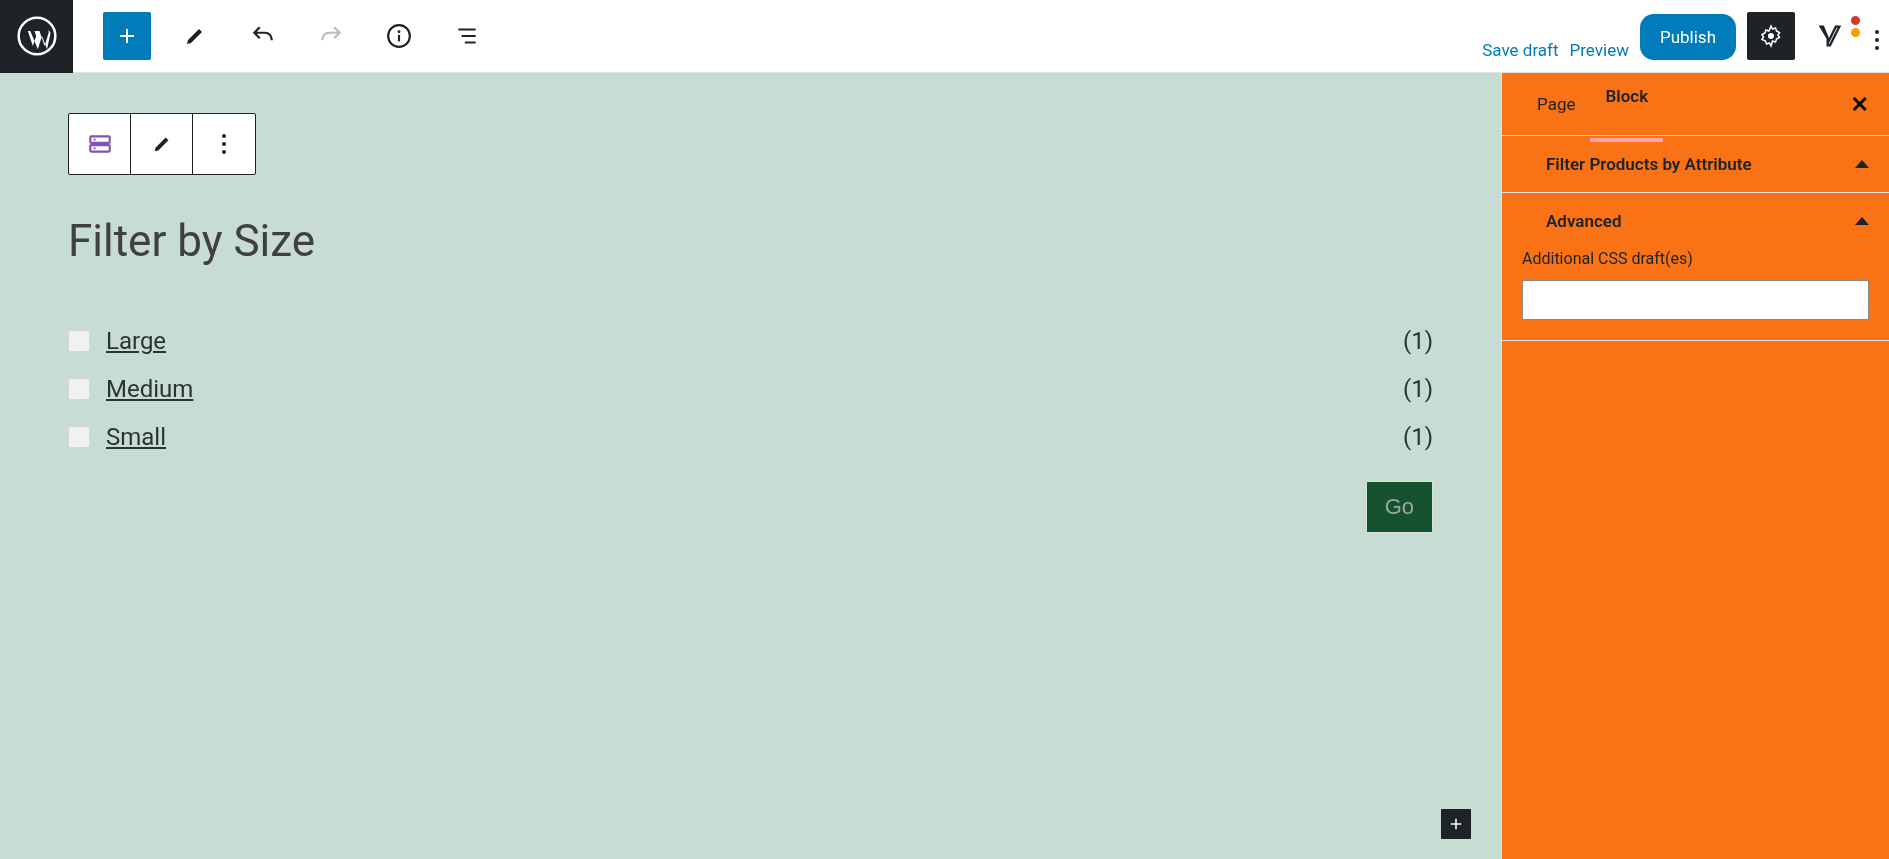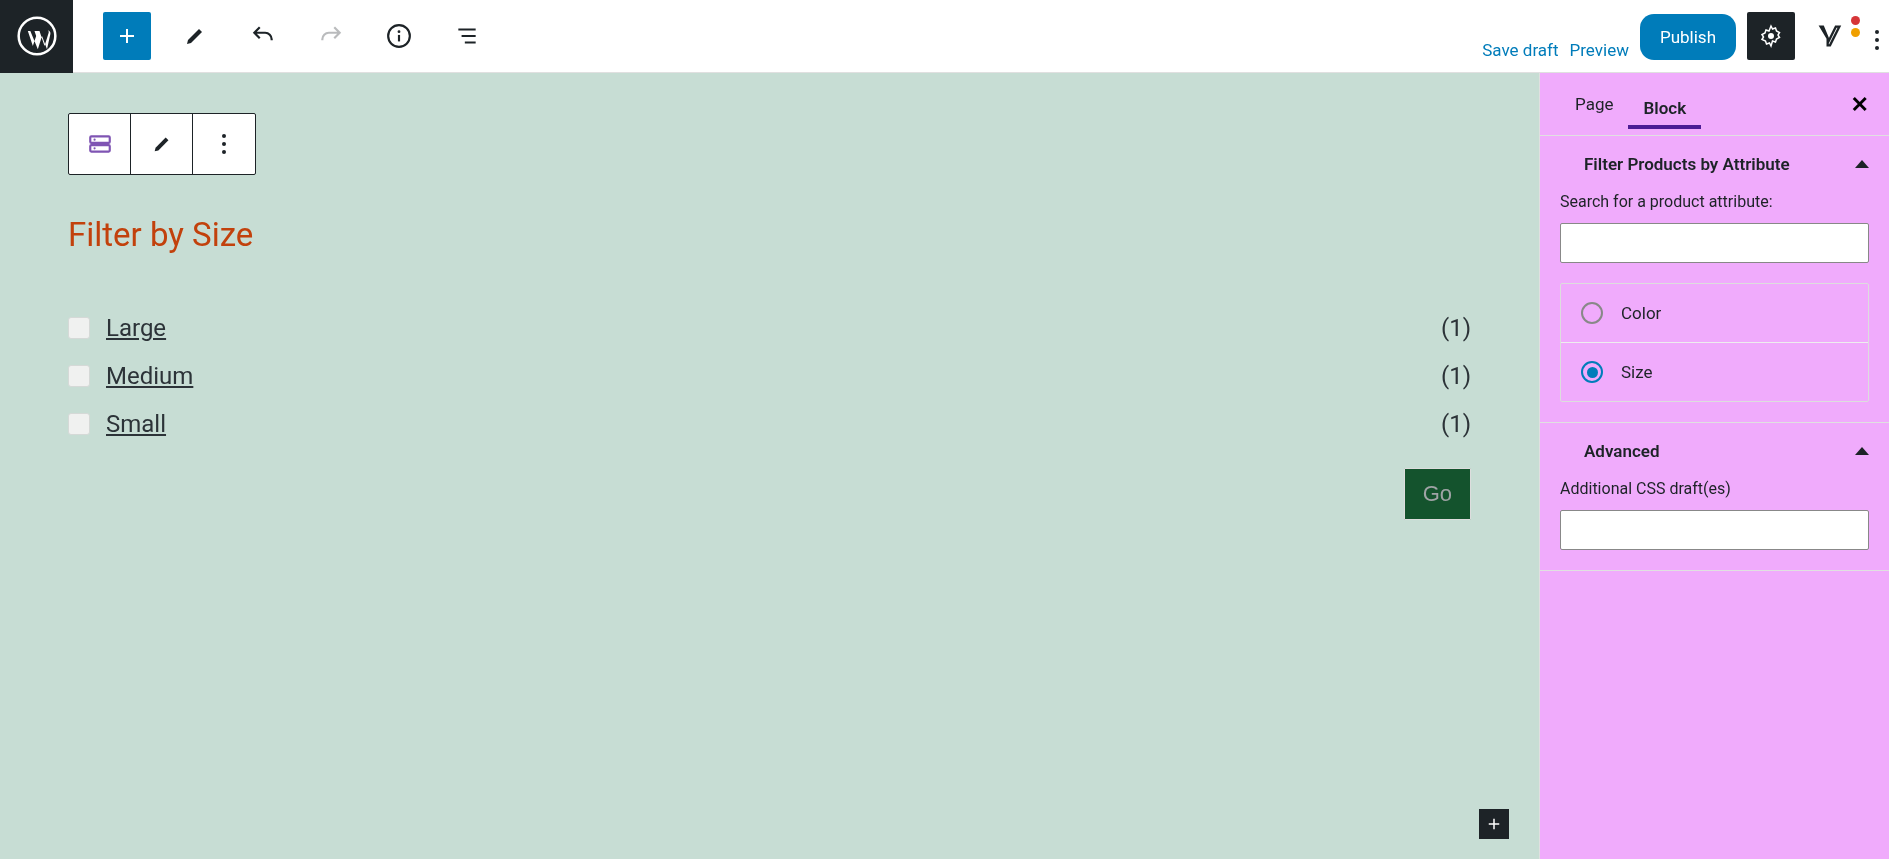--- a/index.html
+++ b/index.html
@@ -19,40 +19,40 @@
 .kebab span { width: 4px; height: 4px; background: #1d2327; border-radius: 50%; }
 
 .main { flex: 1; display: flex; overflow: hidden; }
 .canvas-wrap { flex: 1; position: relative; overflow-y: scroll; }
 .canvas { background: #c7ddd4; min-height: 100%; padding: 40px 68px; position: relative; }
 
 .block-toolbar { display: inline-flex; background: #fff; border: 1px solid #1d2327; border-radius: 2px; margin-bottom: 40px; }
 .block-toolbar-item { width: 62px; height: 60px; display: flex; align-items: center; justify-content: center; border-right: 1px solid #1d2327; cursor: pointer; }
 .block-toolbar-item:last-child { border-right: none; }
 
-.block-title { font-size: 33px; color: #c2410c; font-weight: 400; margin-bottom: 50px; }
+.block-title { font-size: 44px; color: #404040; font-weight: 400; margin-bottom: 50px; }
 
 .filter-list { list-style: none; }
 .filter-item { display: flex; align-items: center; padding: 10px 0; font-size: 24px; }
 .filter-check { width: 22px; height: 22px; border: 1px solid #d5d9d7; background: #f0f1f0; border-radius: 3px; margin-right: 16px; }
 .filter-label { color: #2c3338; text-decoration: underline; cursor: pointer; }
 .filter-count { margin-left: auto; color: #2c3338; }
 
 .go-btn { float: right; margin-top: 20px; background: #14532d; color: #9fa3a5; border: 1px solid #ddd; padding: 12px 18px; font-size: 22px; border-radius: 1px; cursor: pointer; }
 
 .add-fab { position: absolute; bottom: 20px; right: 30px; width: 30px; height: 30px; background: #1d2327; color: #fff; display: flex; align-items: center; justify-content: center; font-size: 20px; cursor: pointer; }
 
 .canvas-wrap::-webkit-scrollbar { width: 16px; }
 .canvas-wrap::-webkit-scrollbar-track { background: #f0f0f0; }
 .canvas-wrap::-webkit-scrollbar-thumb { background: #c0c0c0; }
 
-.sidebar { width: 350px; border-left: 1px solid #e0e0e0; background: #f0abfc; display: flex; flex-direction: column; overflow-y: auto; }
+.sidebar { width: 388px; border-left: 1px solid #e0e0e0; background: #f97316; display: flex; flex-direction: column; overflow-y: auto; }
 .sidebar-tabs { display: flex; align-items: center; padding: 0 20px; border-bottom: 1px solid #e0e0e0; height: 63px; }
 .tab { padding: 19px 15px; font-size: 17px; color: #1d2327; cursor: pointer; }
-.tab.active { font-weight: 600; border-bottom: 4px solid #4c1d95; padding-bottom: 7px; }
+.tab.active { font-weight: 600; border-bottom: 4px solid #fca5a5; padding-bottom: 32px; }
 .close-x { margin-left: auto; font-size: 22px; cursor: pointer; font-weight: bold; }
 
 .panel { border-bottom: 1px solid #e0e0e0; }
 .panel-header { display: flex; align-items: center; justify-content: space-between; padding: 18px 20px; cursor: pointer; margin-left: 24px; }
 .panel-title { font-size: 17px; font-weight: 600; color: #1d2327; }
 .chevron-up { width: 0; height: 0; border-left: 7px solid transparent; border-right: 7px solid transparent; border-bottom: 8px solid #1d2327; }
 .panel-body { padding: 0 20px 20px; }
 .field-label { font-size: 16px; color: #1d2327; margin-bottom: 12px; display: block; }
 .text-input { width: 100%; height: 40px; border: 1px solid #888; border-radius: 2px; padding: 0 10px; font-size: 15px; }
 
@@ -195,34 +195,20 @@
       <div class="tab">Page</div>
       <div class="tab active">Block</div>
       <div class="close-x">✕</div>
     </div>
 
     <div class="panel">
       <div class="panel-header">
         <span class="panel-title">Filter Products by Attribute</span>
         <span class="chevron-up"></span>
       </div>
-      <div class="panel-body">
-        <label class="field-label">Search for a product attribute:</label>
-        <input class="text-input" value="" style="">
-        <div class="attr-list">
-          <div class="attr-item">
-            <span class="radio"></span>
-            <span class="attr-label">Color</span>
-          </div>
-          <div class="attr-item">
-            <span class="radio selected"></span>
-            <span class="attr-label">Size</span>
-          </div>
-        </div>
-      </div>
     </div>
 
     <div class="panel">
       <div class="panel-header">
         <span class="panel-title">Advanced</span>
         <span class="chevron-up"></span>
       </div>
       <div class="panel-body">
         <label class="field-label">Additional CSS draft(es)</label>
         <input class="text-input" value="" style="">

